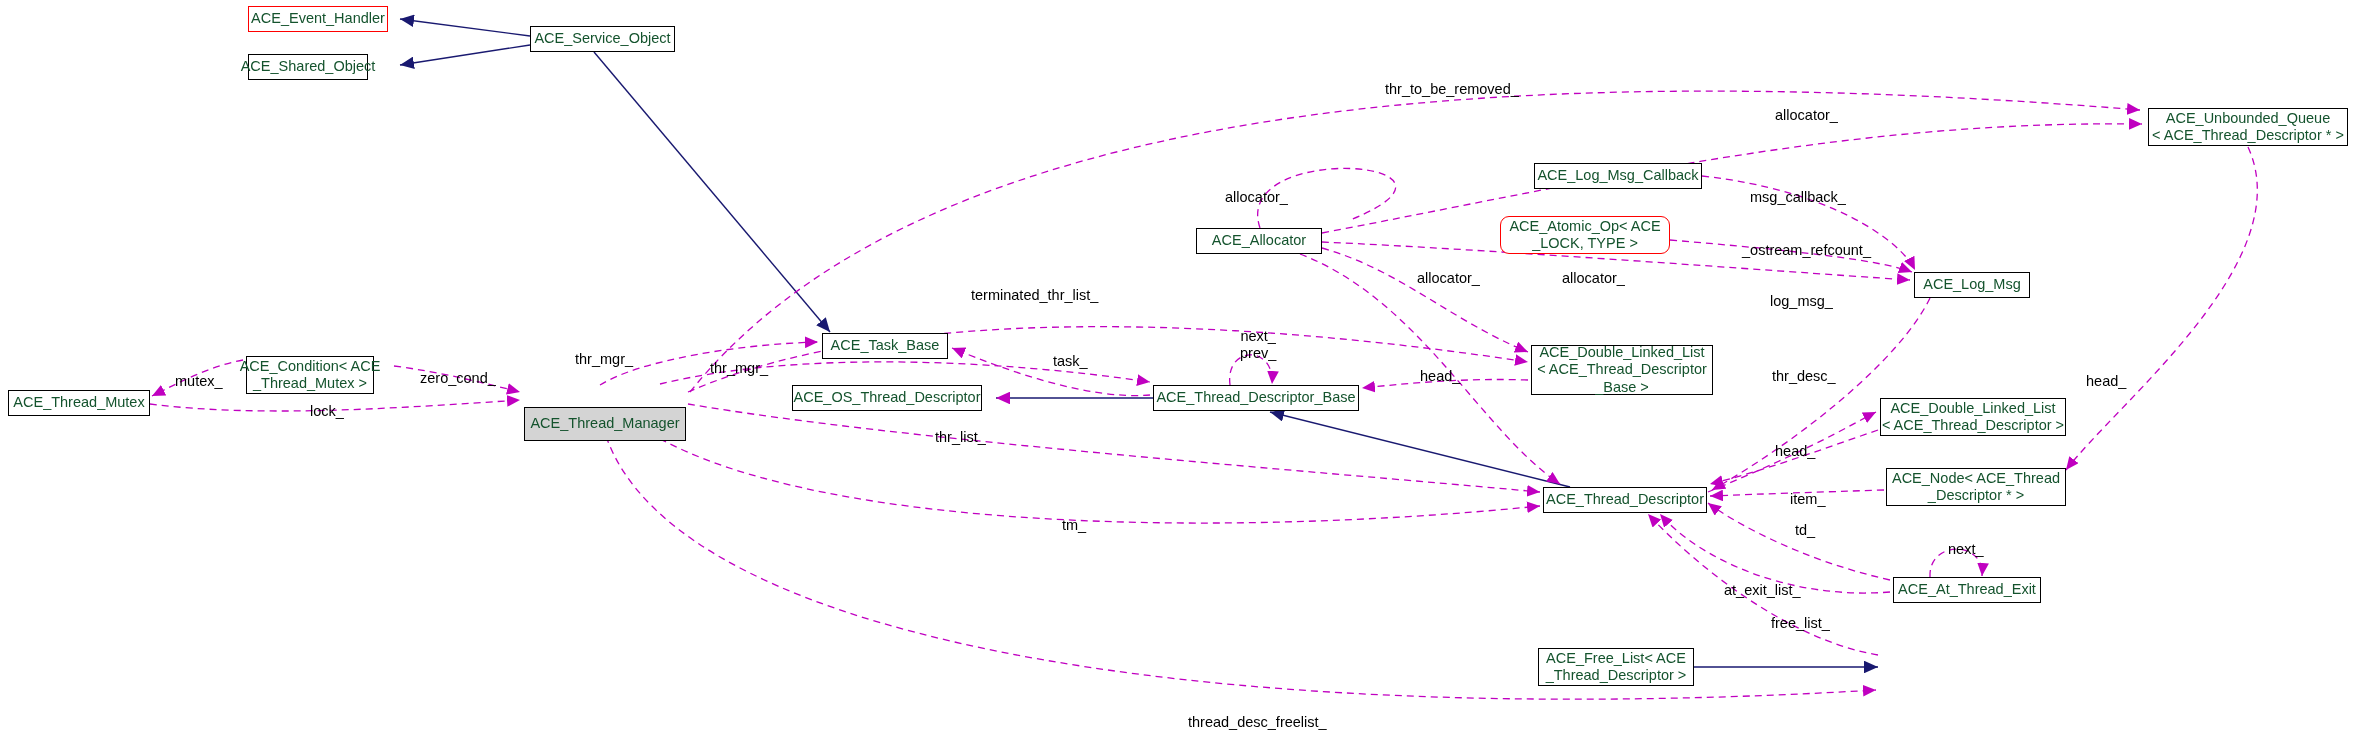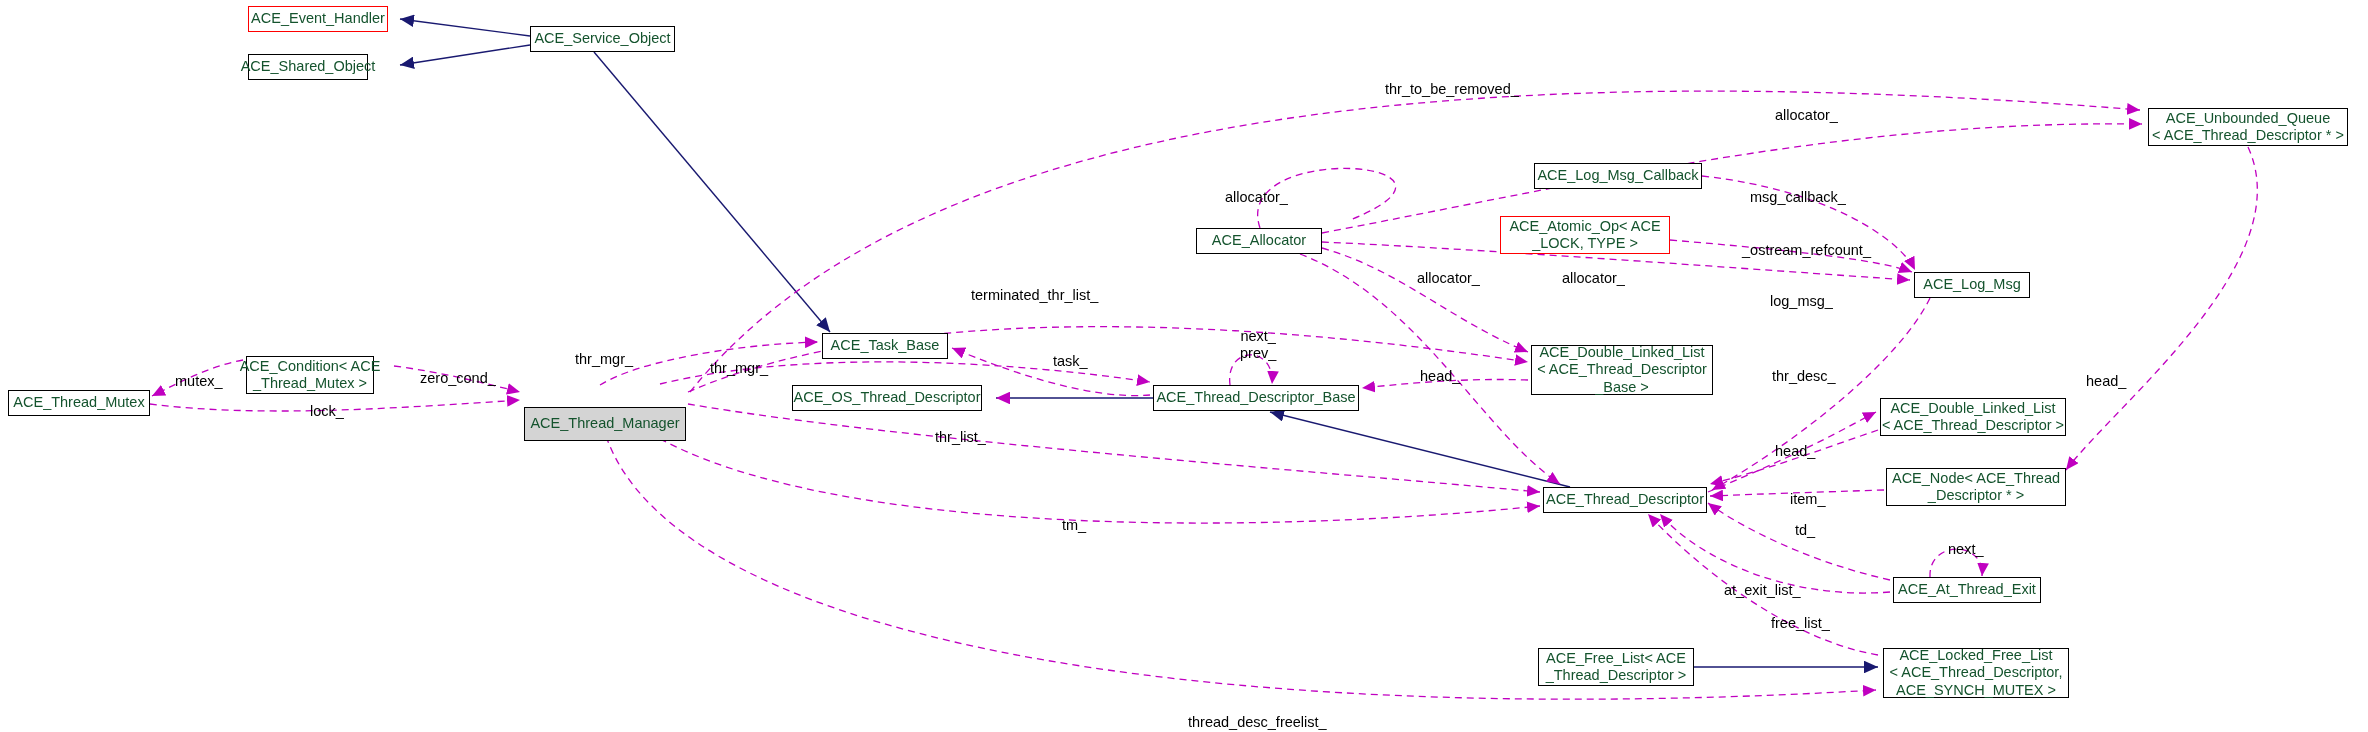--- a/index.html
+++ b/index.html
@@ -100,21 +100,21 @@
       <path d="M600,413 C640,640 1200,730 1876,690" marker-end="url(#arrAsc)"></path>
     </g>
   </svg>
 
   <div class="node red" style="left:248px;top:6px;width:140px;height:26px;">ACE_Event_Handler</div>
   <div class="node" style="left:530px;top:26px;width:145px;height:26px;">ACE_Service_Object</div>
   <div class="node" style="left:248px;top:54px;width:120px;height:26px;">ACE_Shared_Object</div>
   <div class="node" style="left:2148px;top:108px;width:200px;height:38px;">ACE_Unbounded_Queue
 &lt; ACE_Thread_Descriptor * &gt;</div>
   <div class="node" style="left:1534px;top:163px;width:168px;height:26px;">ACE_Log_Msg_Callback</div>
-  <div class="node red" style="left:1500px;top:216px;width:170px;height:38px;">ACE_Atomic_Op&lt; ACE
+  <div class="node red" style="left:1500px;top:216px;width:170px;height:38px;border-radius:9px;">ACE_Atomic_Op&lt; ACE
 _LOCK, TYPE &gt;</div>
   <div class="node" style="left:1196px;top:228px;width:126px;height:26px;">ACE_Allocator</div>
   <div class="node" style="left:1914px;top:272px;width:116px;height:26px;">ACE_Log_Msg</div>
   <div class="node" style="left:246px;top:344px;width:128px;height:38px;margin-top:12px;">ACE_Condition&lt; ACE
 _Thread_Mutex &gt;</div>
   <div class="node" style="left:822px;top:333px;width:126px;height:26px;">ACE_Task_Base</div>
   <div class="node" style="left:1531px;top:345px;width:182px;height:50px;">ACE_Double_Linked_List
 &lt; ACE_Thread_Descriptor
 _Base &gt;</div>
   <div class="node" style="left:8px;top:390px;width:142px;height:26px;">ACE_Thread_Mutex</div>
@@ -122,23 +122,20 @@
   <div class="node" style="left:792px;top:385px;width:190px;height:26px;">ACE_OS_Thread_Descriptor</div>
   <div class="node" style="left:1153px;top:385px;width:206px;height:26px;">ACE_Thread_Descriptor_Base</div>
   <div class="node" style="left:1880px;top:398px;width:186px;height:38px;">ACE_Double_Linked_List
 &lt; ACE_Thread_Descriptor &gt;</div>
   <div class="node" style="left:1886px;top:468px;width:180px;height:38px;">ACE_Node&lt; ACE_Thread
 _Descriptor * &gt;</div>
   <div class="node" style="left:1543px;top:487px;width:164px;height:26px;">ACE_Thread_Descriptor</div>
   <div class="node" style="left:1893px;top:577px;width:148px;height:26px;">ACE_At_Thread_Exit</div>
   <div class="node" style="left:1538px;top:648px;width:156px;height:38px;">ACE_Free_List&lt; ACE
 _Thread_Descriptor &gt;</div>
-  <div class="node" style="left:1883px;top:648px;width:186px;height:50px;">ACE_Locked_Free_List
-&lt; ACE_Thread_Descriptor,
-ACE_SYNCH_MUTEX &gt;</div>
 
   <div class="edgelabel" style="left:1385px;top:62px;margin-top:20px;">thr_to_be_removed_</div>
   <div class="edgelabel" style="left:1775px;top:108px;">allocator_</div>
   <div class="edgelabel" style="left:1225px;top:190px;">allocator_</div>
   <div class="edgelabel" style="left:1750px;top:190px;">msg_callback_</div>
   <div class="edgelabel" style="left:1742px;top:243px;">_ostream_refcount_</div>
   <div class="edgelabel" style="left:1417px;top:271px;">allocator_</div>
   <div class="edgelabel" style="left:1562px;top:271px;">allocator_</div>
   <div class="edgelabel" style="left:1770px;top:294px;">log_msg_</div>
   <div class="edgelabel" style="left:971px;top:288px;">terminated_thr_list_</div>

